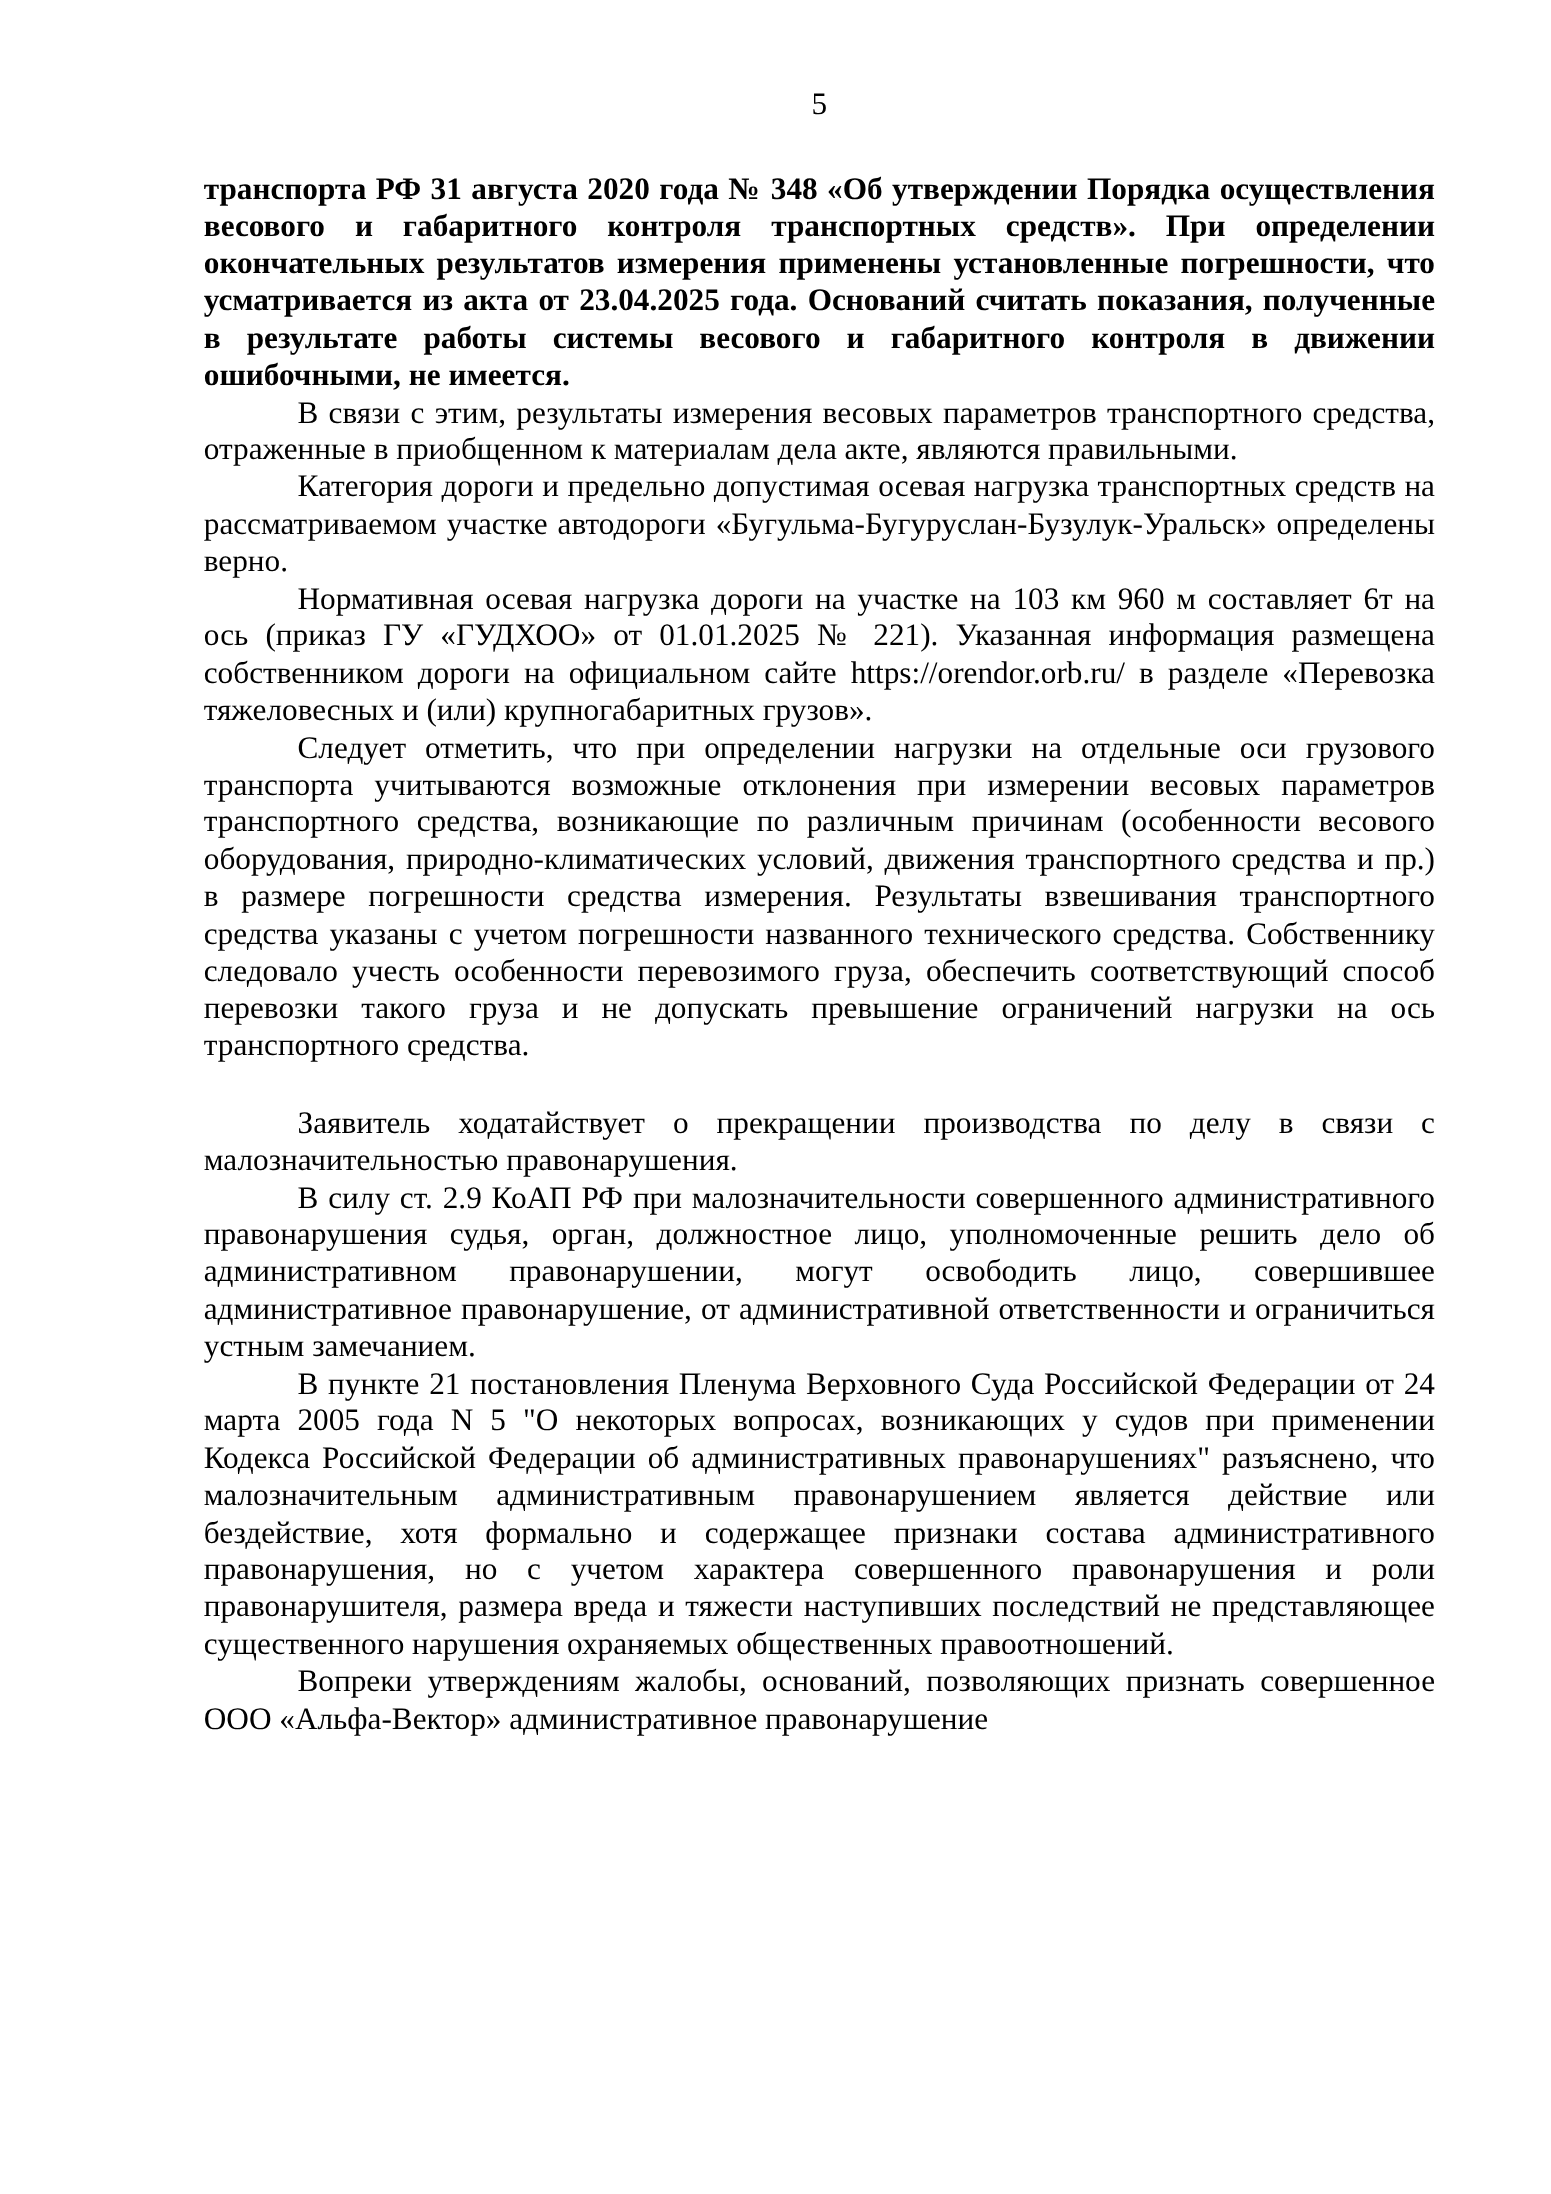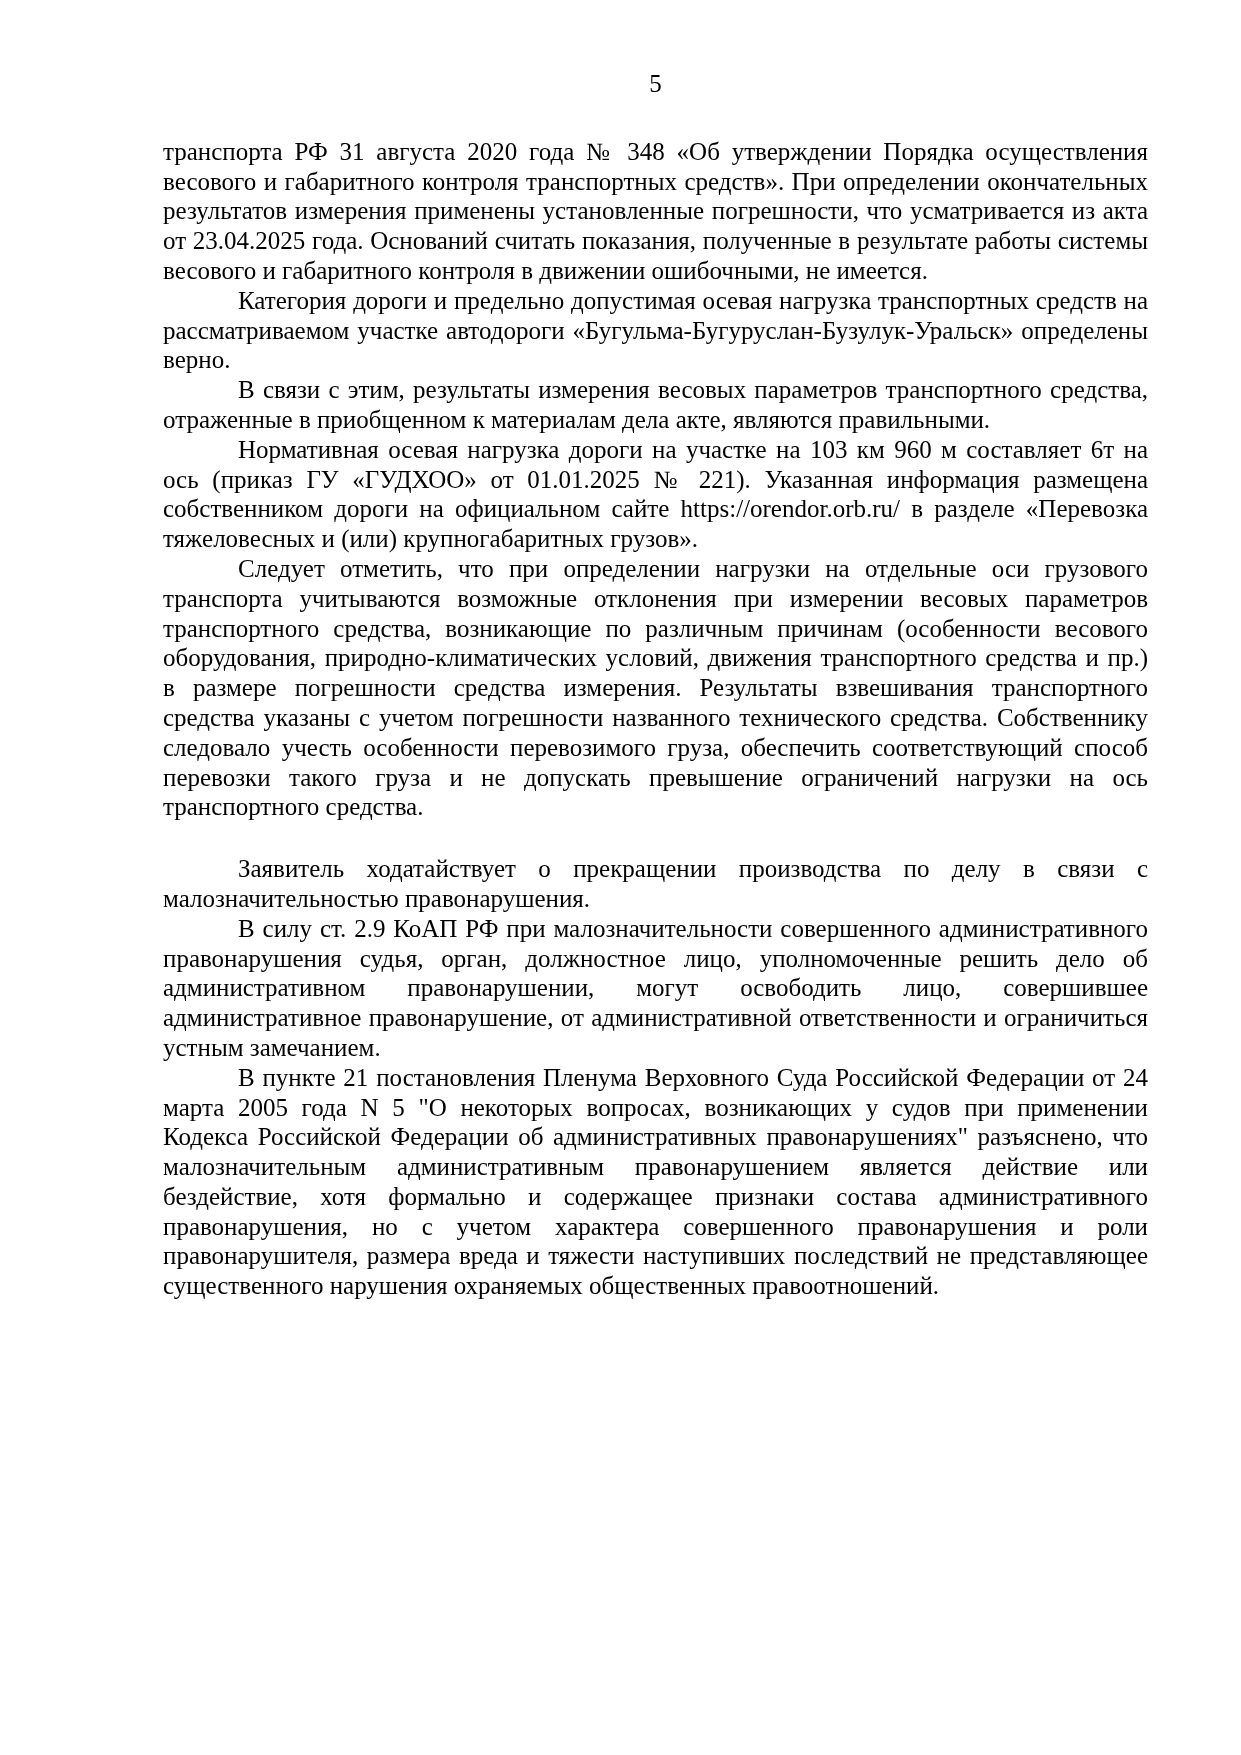--- a/index.html
+++ b/index.html
@@ -30,34 +30,36 @@
     margin: 0 0 38px 0;
   }
   p.para {
     margin: 0;
     padding: 0;
     text-align: justify;
     text-indent: 75px;
   }
   p.para.no-indent {
     text-indent: 0;
+    font-weight: bold;
   }
   p.para.gap-before {
     margin-top: 32px;
     font-family: Liberation Serif, serif;
   }
 </style>
 </head>
 <body>
 
 <div class="page">
   <div class="content">
     <span class="page-number">5</span>
     <p class="para no-indent">транспорта РФ 31 августа 2020 года № 348 «Об утверждении Порядка осуществления весового и габаритного контроля транспортных средств». При определении окончательных результатов измерения применены установленные погрешности, что усматривается из акта от 23.04.2025 года. Оснований считать показания, полученные в результате работы системы весового и габаритного контроля в движении ошибочными, не имеется.</p>
+    <p class="para">В связи с этим, результаты измерения весовых параметров транспортного средства, отраженные в приобщенном к материалам дела акте, являются правильными.</p>
     <p class="para">Категория дороги и предельно допустимая осевая нагрузка транспортных средств на рассматриваемом участке автодороги «Бугульма-Бугуруслан-Бузулук-Уральск» определены верно.</p>
-    <p class="para">В связи с этим, результаты измерения весовых параметров транспортного средства, отраженные в приобщенном к материалам дела акте, являются правильными.</p>
     <p class="para">Нормативная осевая нагрузка дороги на участке на 103 км 960 м составляет 6т на ось (приказ ГУ «ГУДХОО» от 01.01.2025 № 221). Указанная информация размещена собственником дороги на официальном сайте https://orendor.orb.ru/ в разделе «Перевозка тяжеловесных и (или) крупногабаритных грузов».</p>
     <p class="para">Следует отметить, что при определении нагрузки на отдельные оси грузового транспорта учитываются возможные отклонения при измерении весовых параметров транспортного средства, возникающие по различным причинам (особенности весового оборудования, природно-климатических условий, движения транспортного средства и пр.) в размере погрешности средства измерения. Результаты взвешивания транспортного средства указаны с учетом погрешности названного технического средства. Собственнику следовало учесть особенности перевозимого груза, обеспечить соответствующий способ перевозки такого груза и не допускать превышение ограничений нагрузки на ось транспортного средства.</p>
     <p class="para gap-before">Заявитель ходатайствует о прекращении производства по делу в связи с малозначительностью правонарушения.</p>
     <p class="para">В силу ст. 2.9 КоАП РФ при малозначительности совершенного административного правонарушения судья, орган, должностное лицо, уполномоченные решить дело об административном правонарушении, могут освободить лицо, совершившее административное правонарушение, от административной ответственности и ограничиться устным замечанием.</p>
     <p class="para">В пункте 21 постановления Пленума Верховного Суда Российской Федерации от 24 марта 2005 года N 5 "О некоторых вопросах, возникающих у судов при применении Кодекса Российской Федерации об административных правонарушениях" разъяснено, что малозначительным административным правонарушением является действие или бездействие, хотя формально и содержащее признаки состава административного правонарушения, но с учетом характера совершенного правонарушения и роли правонарушителя, размера вреда и тяжести наступивших последствий не представляющее существенного нарушения охраняемых общественных правоотношений.</p>
+    <p class="para">Вопреки утверждениям жалобы, оснований, позволяющих признать совершенное ООО «Альфа-Вектор» административное правонарушение</p>
   </div>
 </div>
 
 </body></html>

